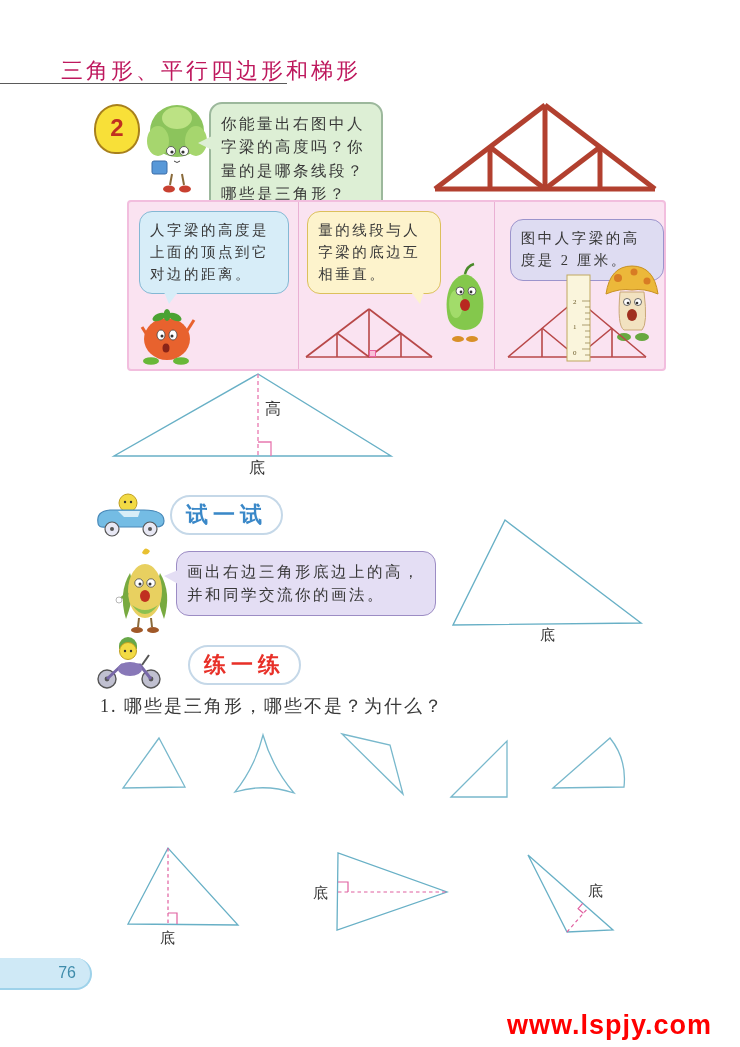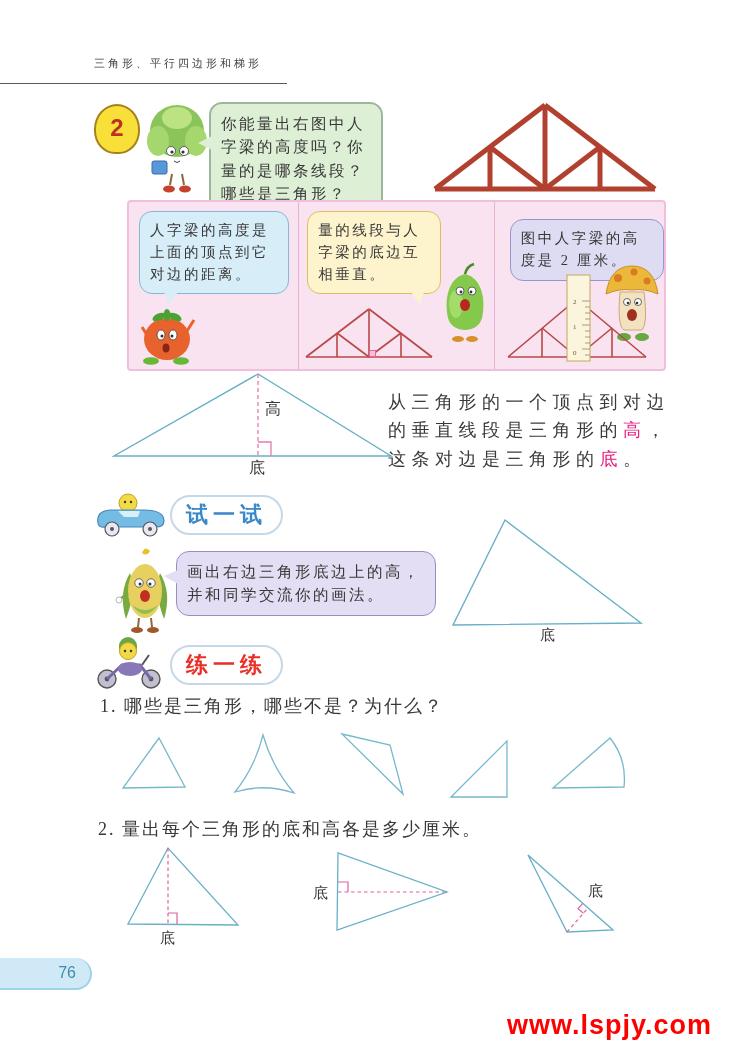--- a/index.html
+++ b/index.html
@@ -1,21 +1,21 @@
 <!DOCTYPE html>
 <html><head>
 <meta charset="utf-8">
 <style>
   html,body{margin:0;padding:0;background:#fff;}
   #page{position:relative;width:740px;height:1047px;background:#ffffff;overflow:hidden;
         font-family:"Liberation Serif","DejaVu Serif",serif;color:#3a3a3a;}
   .abs{position:absolute;}
 
   
-  .hdr-title{left:94px;top:56px;font-size:11px;letter-spacing:3px;color:#404040;}
+  .hdr-title{left:61px;top:56px;font-size:22px;letter-spacing:3px;color:#be185d;}
   .hdr-line{left:0;top:83px;width:287px;height:0;border-top:1.5px solid #5a5a5a;}
 
   
   .badge{left:94px;top:104px;width:42px;height:46px;border-radius:50% 50% 46% 46%;
          background:#f8e038;border:2px solid #a8801c;color:#c03020;font-size:24px;
          font-weight:bold;text-align:center;line-height:44px;font-family:"Liberation Sans",sans-serif;}
 
   
   .bubble{position:absolute;border-radius:13px;padding:8px 10px;line-height:1.5;
           letter-spacing:2.5px;color:#383838;}
@@ -34,21 +34,21 @@
   
   .panel{left:127px;top:200px;width:535px;height:167px;background:#fae3f1;
          border:2px solid #f2bede;border-radius:4px;display:flex;gap:7px;}
   .cell{position:relative;flex:1;}
   .cell.mid{border-left:1.5px solid #eab0d4;border-right:1.5px solid #eab0d4;padding-left:32px;}
 
   
   .cloud-title{background:#fff;border:2px solid #c5d8e8;border-radius:22px;
                padding:3px 14px;font-size:22px;font-weight:bold;letter-spacing:5px;}
   .t-try{left:170px;top:495px;color:#3a88c8;}
-  .t-practice{left:170px;top:645px;color:#e83028;}
+  .t-practice{left:188px;top:645px;color:#e83028;}
 
   
   .def-text{left:388px;top:388px;width:292px;font-size:18px;line-height:1.58;letter-spacing:5.5px;}
   .def-text .hl{color:#e8187c;}
 
   .qtext{font-size:18px;letter-spacing:2px;color:#383838;}
 
   
   .pill{left:0;top:958px;width:90px;height:30px;background:#cfe9f6;border-radius:0 16px 16px 0;
         border-bottom:2px solid #9ed2ea;border-right:2px solid #9ed2ea;}
@@ -210,23 +210,20 @@
   </div>
 
   <svg class="abs" style="left:105px;top:368px;" width="300" height="110" viewBox="0 0 300 110">
     <polygon points="153,6 9,88 286,88" fill="none" stroke="#68b0c6" stroke-width="1.4"></polygon>
     <line x1="153" y1="6" x2="153" y2="88" stroke="#e878b0" stroke-width="1.3" stroke-dasharray="4,3"></line>
     <polyline points="153,74 166,74 166,88" fill="none" stroke="#e878b0" stroke-width="1.3"></polyline>
     <text x="160" y="46" font-size="16" fill="#3a3a3a">高</text>
     <text x="144" y="105" font-size="16" fill="#3a3a3a">底</text>
   </svg>
 
-  <div class="abs def-text">
-    <span>从三角形的一个顶点到对边的垂直线段是三角形的</span><span class="hl">高</span><span>，这条对边是三角形的</span><span class="hl">底</span><span>。</span>
-  </div>
 
   <svg class="abs" style="left:94px;top:491px;" width="74" height="46" viewBox="0 0 74 46">
     <circle cx="34" cy="12" r="9" fill="#f2da44" stroke="#c0a020" stroke-width="1"></circle>
     <circle cx="31" cy="11" r="1.2" fill="#333"></circle>
       <circle cx="37" cy="11" r="1.2" fill="#333"></circle>
     <path d="M4,32 Q2,20 16,19 L50,19 Q70,19 70,30 Q70,36 62,36 L12,36 Q4,37 4,32 Z" fill="#74bce4" stroke="#4888b8" stroke-width="1.2"></path>
     <path d="M24,20 L30,26 44,26 46,20 Z" fill="#d8eef8"></path>
     <circle cx="18" cy="38" r="7" fill="#e8e8f4" stroke="#555" stroke-width="1.2"></circle>
     <circle cx="56" cy="38" r="7" fill="#e8e8f4" stroke="#555" stroke-width="1.2"></circle>
     <circle cx="18" cy="38" r="2" fill="#555"></circle>
@@ -282,21 +279,20 @@
   <svg class="abs" style="left:110px;top:725px;" width="545" height="80" viewBox="0 0 545 80">
     <g fill="none" stroke="#78b8cc" stroke-width="1.3">
       <polygon points="49,13 13,63 75,62"></polygon>
       <path d="M153,10 Q145,42 125,67 Q154,58 184,68 Q162,42 153,10 Z"></path>
       <polygon points="232,9 280,20 293,69"></polygon>
       <polygon points="341,72 397,16 397,72"></polygon>
       <path d="M443,63 L500,13 Q517,34 514,62 Z"></path>
     </g>
   </svg>
 
-  <div class="abs qtext" style="left:98px;top:817px;">2. 量出每个三角形的底和高各是多少厘米。</div>
 
   <svg class="abs" style="left:110px;top:840px;" width="560" height="112" viewBox="0 0 560 112">
     <g fill="none" stroke="#68b0c6" stroke-width="1.3">
       <polygon points="58,8 18,84 128,85"></polygon>
       <polygon points="228,13 227,90 337,52"></polygon>
       <polygon points="418,15 457,92 503,90"></polygon>
     </g>
     <g fill="none" stroke="#e060a0" stroke-width="1.2">
       <line x1="58" y1="8" x2="58" y2="84" stroke-dasharray="3.5,3"></line>
       <polyline points="58,73 67,73 67,84"></polyline>

